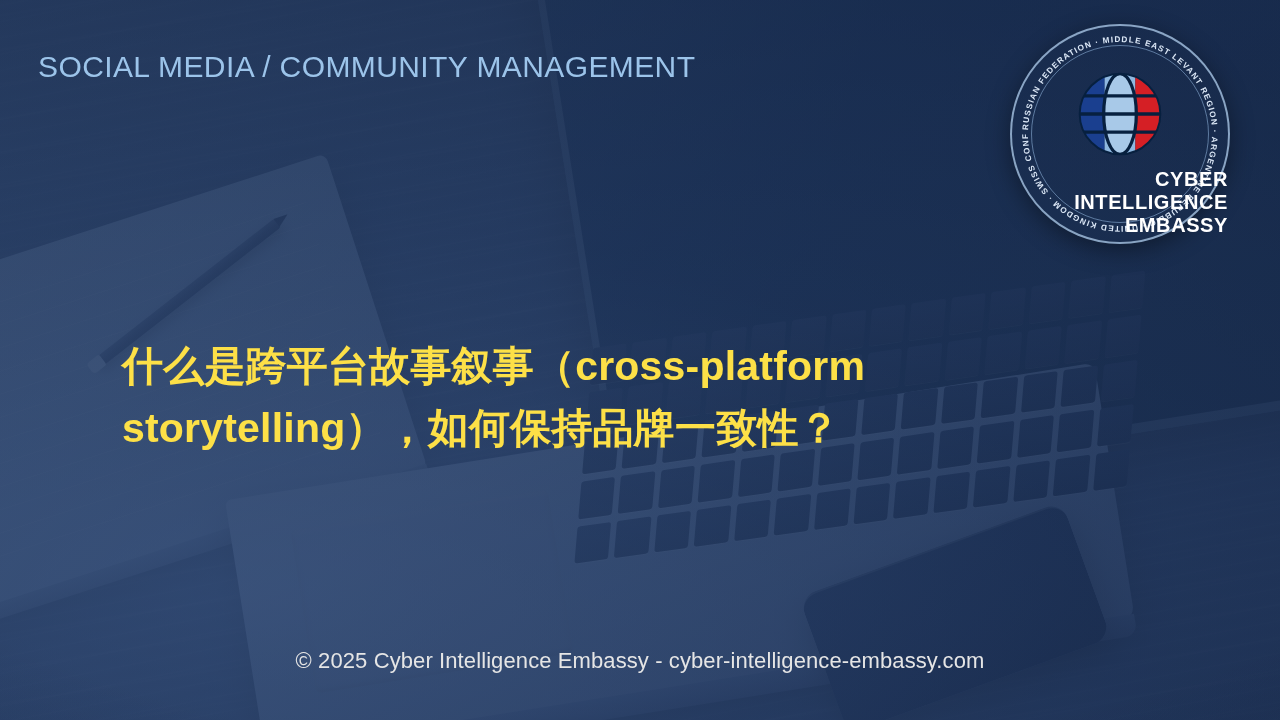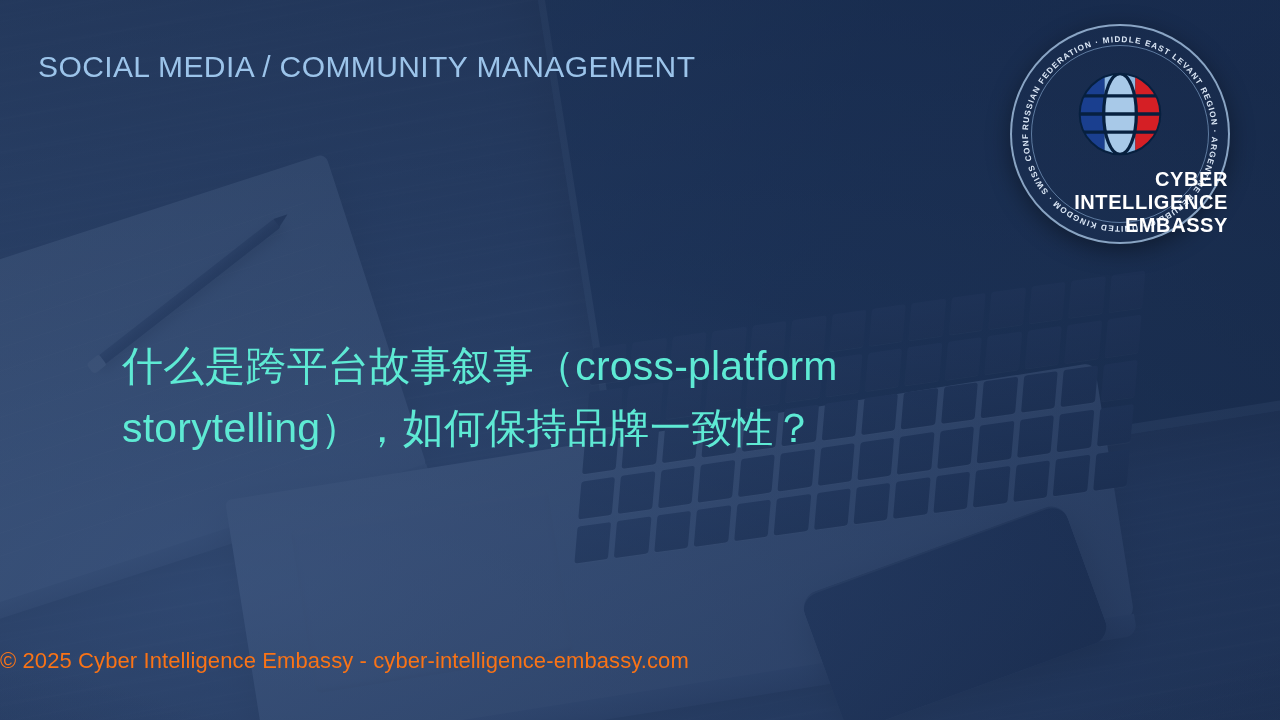--- a/index.html
+++ b/index.html
@@ -154,27 +154,27 @@
 
   .eyebrow{
     position:absolute; left:38px; top:50px;
     font-size:30px; letter-spacing:.4px; font-weight:400;
     color:#9cc4ea;
     white-space:nowrap;
   }
 
   .headline{
     position:absolute; left:122px; top:336px; width:790px;
-    font-size:41px; line-height:1.50; font-weight:400; color:#5eead4;
+    font-size:41px; line-height:1.50; font-weight:700; color:#fde047;
     letter-spacing:.2px;
   }
 
   .footer{
     position:absolute; left:0; right:0; top:648px;
-    font-size:22px; color:#f97316; letter-spacing:.1px;
+    text-align:center; font-size:22px; color:#e5e5e5; letter-spacing:.1px;
   }
 
   
   .badge{
     position:absolute; left:1012px; top:26px; width:216px; height:216px;
     border-radius:50%;
     background:radial-gradient(circle at 38% 32%, #0b2palette 0%, #0b2palette 0%),
                radial-gradient(circle at 38% 30%, #102c58 0%, #07203f 55%, #04152c 100%);
     box-shadow:0 0 0 2px rgba(168,198,230,.80), 0 6px 26px rgba(0,0,0,.45);
   }

